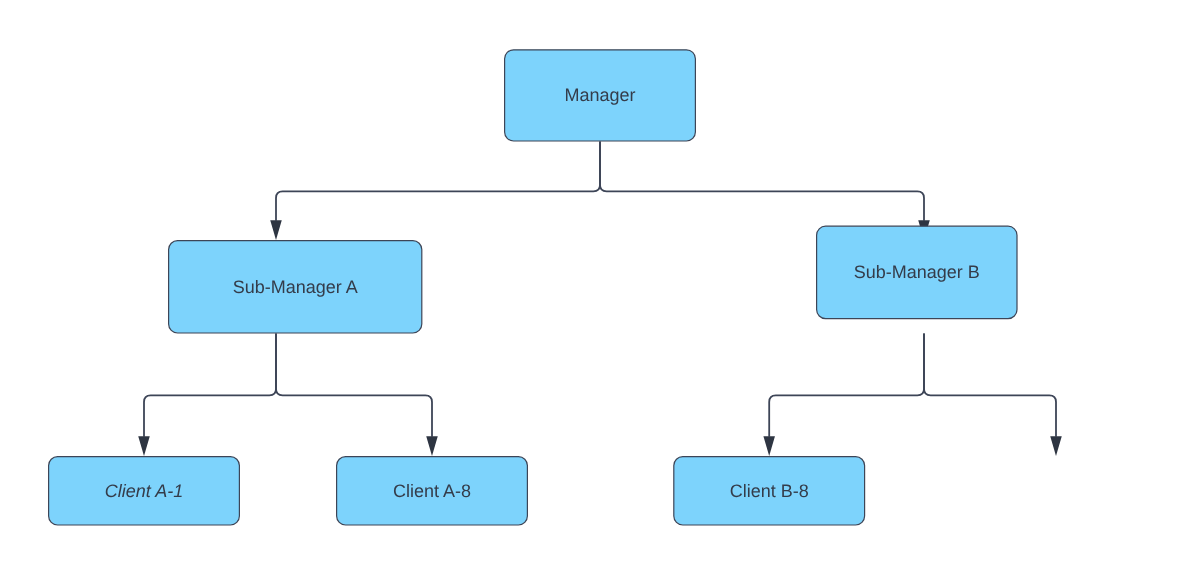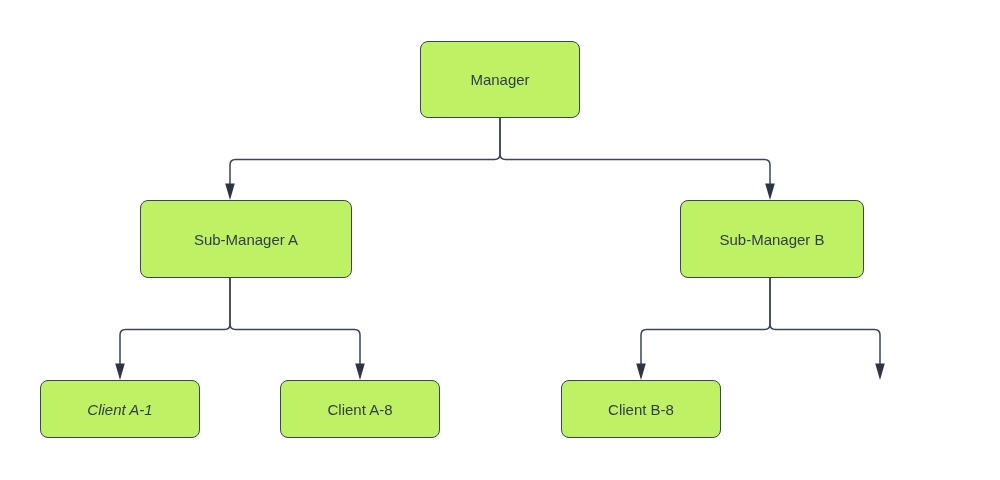--- a/index.html
+++ b/index.html
@@ -27,33 +27,33 @@
     stroke: #3d4557;
     stroke-width: 1.5;
   }
   .connector-layer polygon {
     fill: #2e3542;
     stroke: none;
   }
   .node {
     position: absolute;
     box-sizing: border-box;
-    background: #bef264;
+    background: #7dd3fc;
     border: 1.5px solid #3d4557;
     border-radius: 8px;
     display: flex;
     align-items: center;
     justify-content: center;
     font-size: 15px;
     color: #343c4a;
     cursor: default;
   }
   .node-manager      { left: 420px; top: 41px;  width: 160px; height: 77px; }
   .node-sub-a        { left: 140px; top: 200px; width: 212px; height: 78px; }
-  .node-sub-b        { left: 680px; top: 200px; width: 184px; height: 78px; }
+  .node-sub-b        { left: 680px; top: 188px; width: 168px; height: 78px; }
   .node-client-a1    { left: 40px;  top: 380px; width: 160px; height: 58px; font-style: italic; }
   .node-client-a2    { left: 280px; top: 380px; width: 160px; height: 58px; }
   .node-client-b1    { left: 561px; top: 380px; width: 160px; height: 58px; }
   .node-client-b2    { left: 800px; top: 380px; width: 160px; height: 58px; }
 </style>
 </head>
 <body>
 
 <div class="canvas">
 

